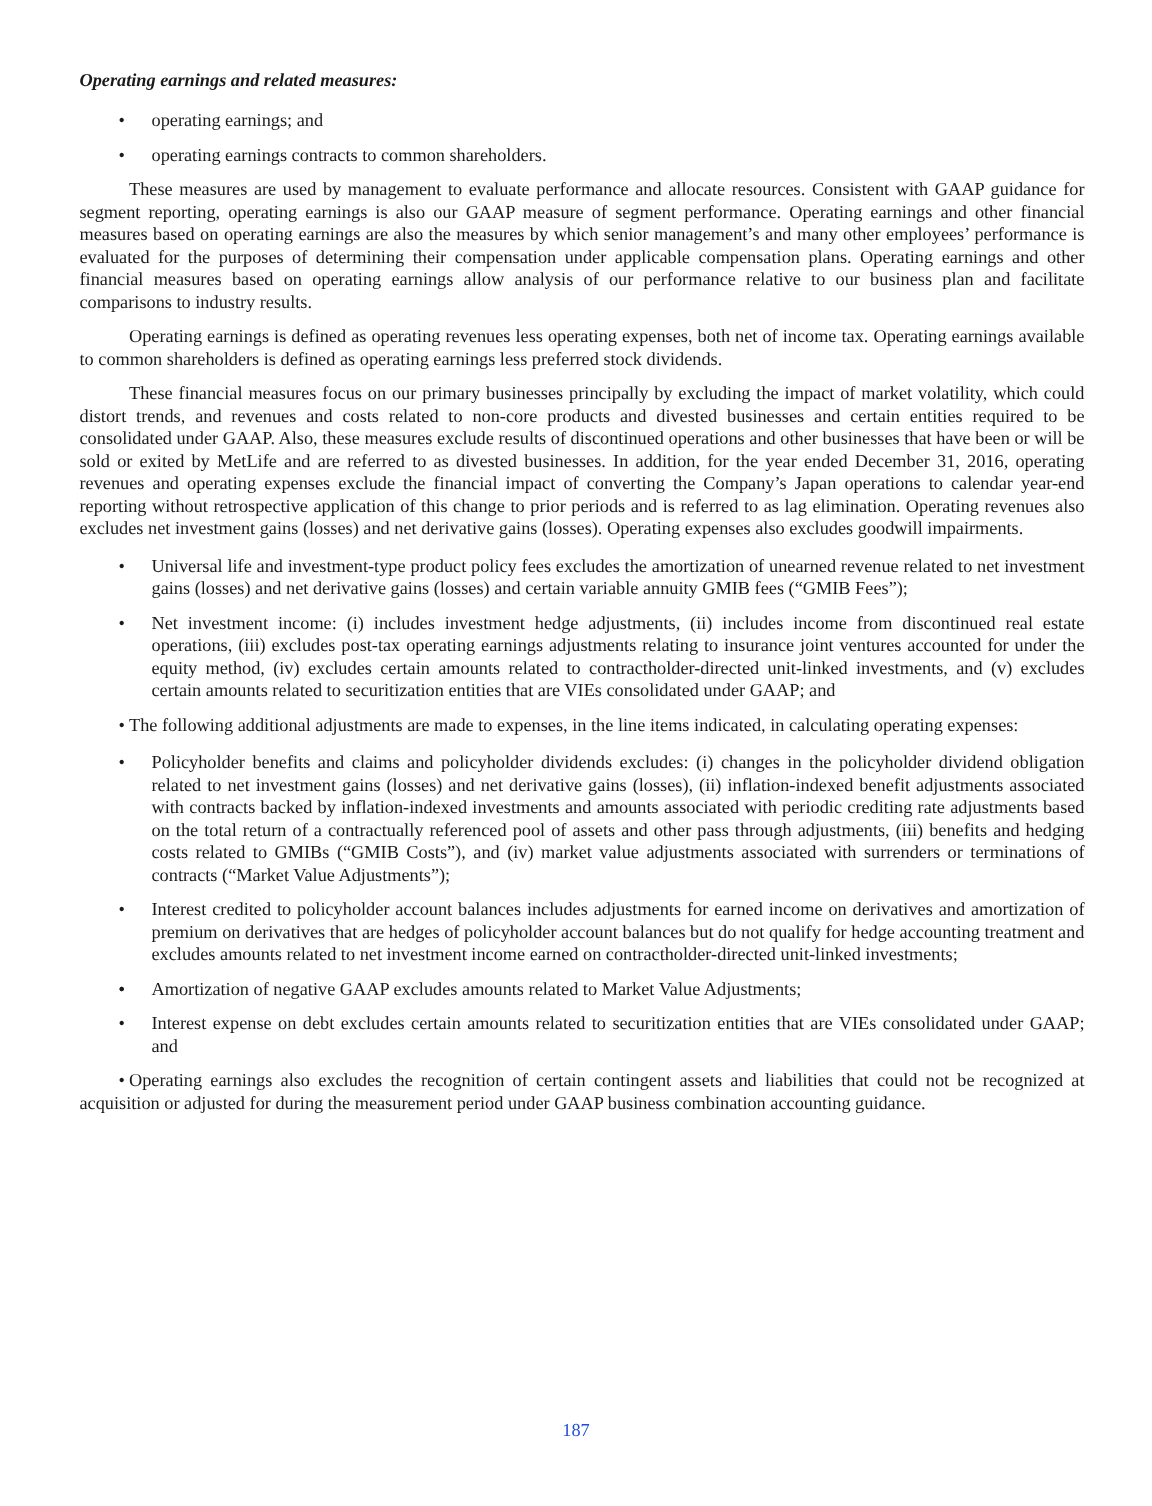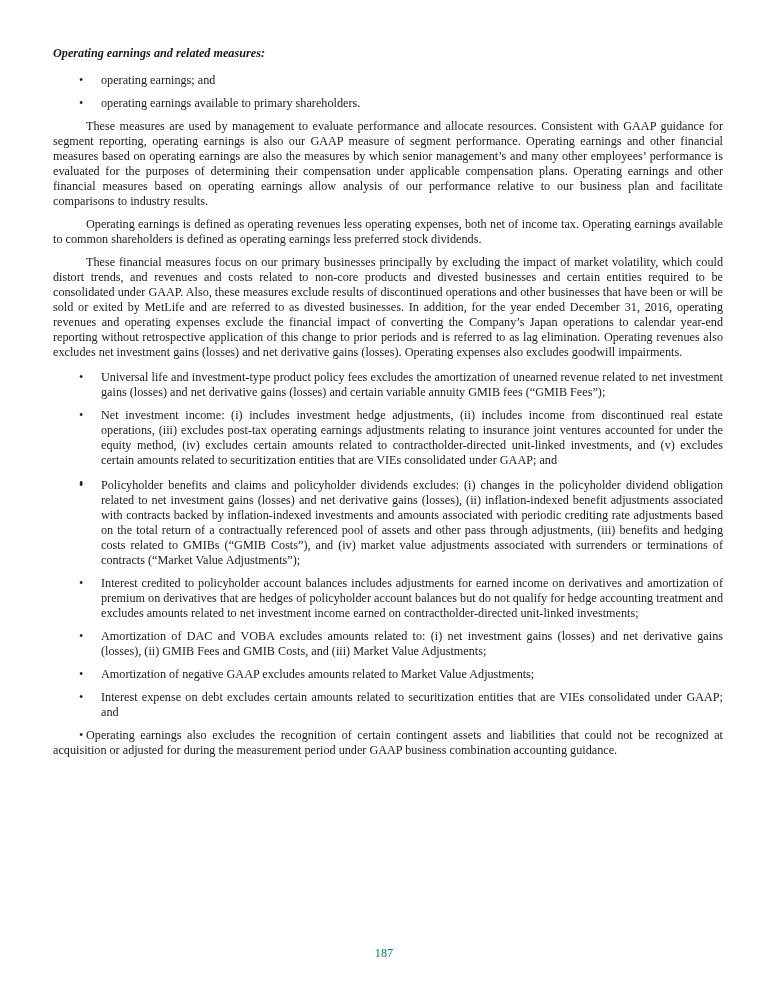--- a/index.html
+++ b/index.html
@@ -52,39 +52,39 @@
   }
   .list { margin-top: 10px; margin-bottom: 2px; }
   .page-number {
     position: absolute;
     left: 0;
     right: 0;
     top: 946px;
     text-align: center;
     font-size: 12.2px;
     font-family: "Liberation Serif", "DejaVu Serif", serif;
-    color: #0f766e;
+    color: #1d4ed8;
   }
 </style>
 </head>
 <body>
 
 <div class="page">
   <div class="content">
 
     <div class="heading">Operating earnings and related measures:</div>
 
     <div class="list">
       <div class="bullet-item">
         <span class="glyph">•</span>
         <span>operating earnings; and</span>
       </div>
       <div class="bullet-item">
         <span class="glyph">•</span>
-        <span>operating earnings available to primary shareholders.</span>
+        <span>operating earnings contracts to common shareholders.</span>
       </div>
     </div>
 
     <p class="body-para">These measures are used by management to evaluate performance and allocate resources. Consistent with GAAP guidance for segment reporting, operating earnings is also our GAAP measure of segment performance. Operating earnings and other financial measures based on operating earnings are also the measures by which senior management’s and many other employees’ performance is evaluated for the purposes of determining their compensation under applicable compensation plans. Operating earnings and other financial measures based on operating earnings allow analysis of our performance relative to our business plan and facilitate comparisons to industry results.</p>
 
     <p class="body-para">Operating earnings is defined as operating revenues less operating expenses, both net of income tax. Operating earnings available to common shareholders is defined as operating earnings less preferred stock dividends.</p>
 
 
     <p class="body-para">These financial measures focus on our primary businesses principally by excluding the impact of market volatility, which could distort trends, and revenues and costs related to non-core products and divested businesses and certain entities required to be consolidated under GAAP. Also, these measures exclude results of discontinued operations and other businesses that have been or will be sold or exited by MetLife and are referred to as divested businesses. In addition, for the year ended December 31, 2016, operating revenues and operating expenses exclude the financial impact of converting the Company’s Japan operations to calendar year-end reporting without retrospective application of this change to prior periods and is referred to as lag elimination. Operating revenues also excludes net investment gains (losses) and net derivative gains (losses). Operating expenses also excludes goodwill impairments.</p>
 
@@ -96,33 +96,33 @@
       </div>
       <div class="bullet-item">
         <span class="glyph">•</span>
         <span>Net investment income: (i) includes investment hedge adjustments, (ii) includes income from discontinued real estate operations, (iii) excludes post-tax operating earnings adjustments relating to insurance joint ventures accounted for under the equity method, (iv) excludes certain amounts related to contractholder-directed unit-linked investments, and (v) excludes certain amounts related to securitization entities that are VIEs consolidated under GAAP; and</span>
       </div>
       <div class="bullet-item">
         <span class="glyph">•</span>
       </div>
     </div>
 
+    <p class="body-para">The following additional adjustments are made to expenses, in the line items indicated, in calculating operating expenses:</p>
 
     <div class="list">
       <div class="bullet-item">
         <span class="glyph">•</span>
         <span>Policyholder benefits and claims and policyholder dividends excludes: (i) changes in the policyholder dividend obligation related to net investment gains (losses) and net derivative gains (losses), (ii) inflation-indexed benefit adjustments associated with contracts backed by inflation-indexed investments and amounts associated with periodic crediting rate adjustments based on the total return of a contractually referenced pool of assets and other pass through adjustments, (iii) benefits and hedging costs related to GMIBs (“GMIB Costs”), and (iv) market value adjustments associated with surrenders or terminations of contracts (“Market Value Adjustments”);</span>
       </div>
       <div class="bullet-item">
         <span class="glyph">•</span>
         <span>Interest credited to policyholder account balances includes adjustments for earned income on derivatives and amortization of premium on derivatives that are hedges of policyholder account balances but do not qualify for hedge accounting treatment and excludes amounts related to net investment income earned on contractholder-directed unit-linked investments;</span>
       </div>
       <div class="bullet-item">
         <span class="glyph">•</span>
-        <span>Amortization of DAC and VOBA excludes amounts related to: (i) net investment gains (losses) and net derivative gains (losses), (ii) GMIB Fees and GMIB Costs, and (iii) Market Value Adjustments;</span>
       </div>
       <div class="bullet-item">
         <span class="glyph">•</span>
         <span>Amortization of negative GAAP excludes amounts related to Market Value Adjustments;</span>
       </div>
       <div class="bullet-item">
         <span class="glyph">•</span>
         <span>Interest expense on debt excludes certain amounts related to securitization entities that are VIEs consolidated under GAAP; and</span>
       </div>
       <div class="bullet-item">

